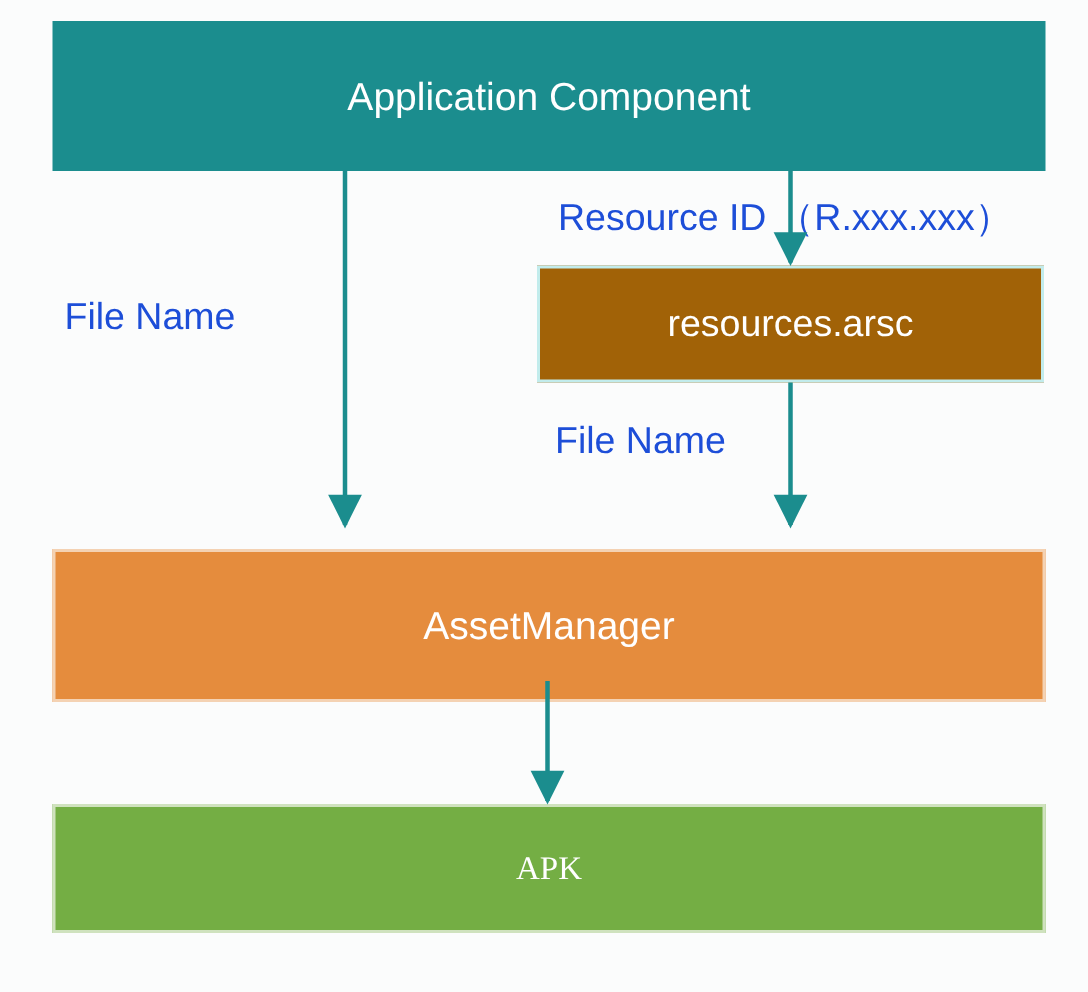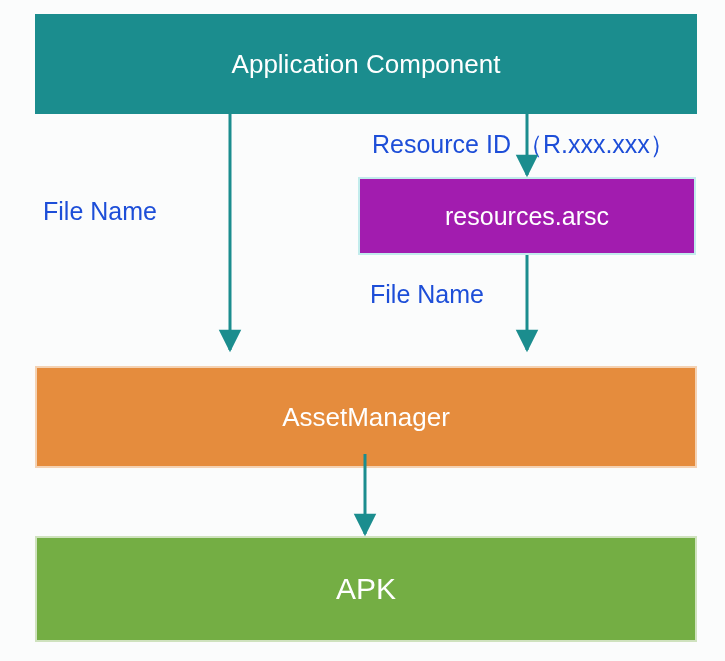--- a/index.html
+++ b/index.html
@@ -21,39 +21,40 @@
   }
   .app-component {
     left: 35px; top: 14px;
     width: 662px; height: 100px;
     background: #1b8d8e;
     font-size: 26px;
   }
   .resources-arsc {
     left: 358px; top: 177px;
     width: 338px; height: 78px;
-    background: #a21caf;
+    background: #a16207;
     border: 2px solid #c2ecec;
     font-size: 25px;
   }
   .asset-manager {
     left: 35px; top: 366px;
     width: 662px; height: 102px;
     background: #e58c3d;
     border: 2px solid #f4d2b3;
     font-size: 26px;
   }
   .apk {
     left: 35px; top: 536px;
-    width: 662px; height: 106px;
+    width: 662px; height: 86px;
     background: #74ae44;
     border: 2px solid #cfe2be;
-    font-size: 30px;
+    font-size: 22px;
     line-height: 1.45;
     padding: 8px 10px;
+    font-family: Liberation Serif, serif;
   }
   .label {
     position: absolute;
     color: #1d4ed8;
     font-size: 25px;
     white-space: nowrap;
   }
   .lbl-resource-id { left: 372px; top: 128px; }
   .lbl-file-name-left { left: 43px; top: 197px; }
   .lbl-file-name-mid  { left: 370px; top: 280px; }

